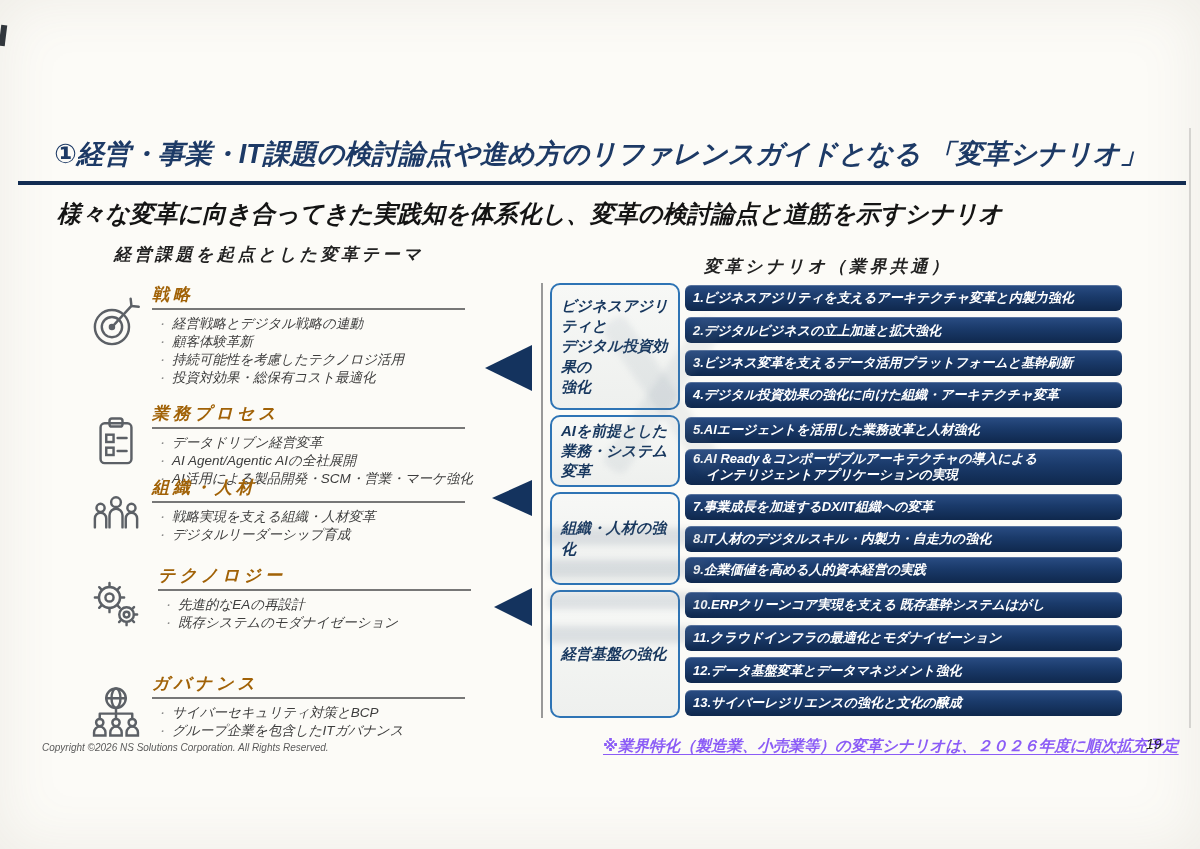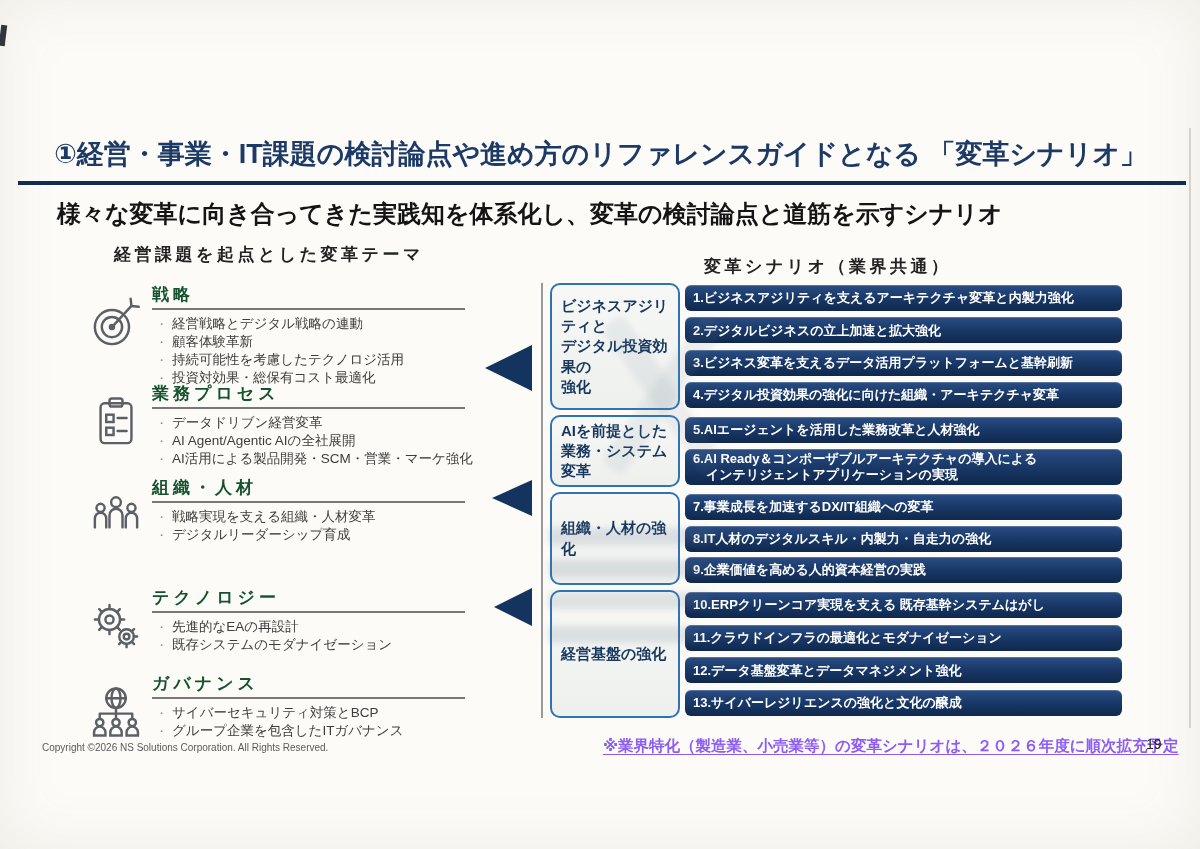--- a/index.html
+++ b/index.html
@@ -1,45 +1,46 @@
 <!DOCTYPE html>
 <html><head>
 <meta charset="utf-8">
 <style>
   html,body{margin:0;padding:0;background:#e9e7e2;}
   .slide{
     position:relative;width:1200px;height:849px;overflow:hidden;
     background:#fcfbf7;
     font-family:"Liberation Sans","DejaVu Sans",sans-serif;
     box-shadow:inset 0 0 60px rgba(120,110,90,.10);
+    font-style:italic;
   }
   
   .title{
     position:absolute;left:54px;top:136px;font-size:27px;font-weight:bold;
     color:#1d3a66;white-space:nowrap;letter-spacing:0;
   }
   .title-rule{position:absolute;left:18px;top:181px;width:1168px;height:4px;background:#122c52;}
   .subtitle{
     position:absolute;left:57px;top:198px;font-size:24px;font-weight:bold;
     color:#141414;white-space:nowrap;
   }
   .col-heading{
     position:absolute;top:243px;font-size:17px;font-weight:bold;color:#222;
     letter-spacing:3.5px;white-space:nowrap;
   }
   .col-heading.left{left:114px;}
   .col-heading.right{left:704px;margin-top:12px;}
   
   .themes-sections{position:absolute;left:88px;top:0;width:400px;height:849px;}
   .theme-section{position:absolute;left:0;display:flex;width:392px;}
-  .sec-1{top:285px;} .sec-2{top:384px;} .sec-3{top:478px;} .sec-4{top:588px;} .sec-5{top:654px;margin-top:20px;}
+  .sec-1{top:285px;} .sec-2{top:404px;} .sec-3{top:478px;} .sec-4{top:566px;gap:6px;} .sec-5{top:654px;margin-top:20px;}
   .theme-icon{flex:none;width:56px;height:58px;margin-top:10px;color:#5c6066;}
   .theme-icon svg{width:52px;height:56px;display:block;margin:0 auto;}
   .theme-body{margin-left:8px;flex:1;}
-  .theme-title{margin:0;font-size:17px;font-weight:bold;letter-spacing:4px;color:#14532d;line-height:20px;}
+  .theme-title{margin:0;font-size:17px;font-weight:bold;letter-spacing:4px;color:#a16207;line-height:20px;}
   .theme-rule{width:313px;height:1.5px;background:#777;margin:3px 0 5px 0;}
   .theme-bullets{list-style:none;margin:0;padding:0;}
   .theme-bullets li{
     position:relative;padding-left:20px;font-size:13.5px;line-height:18px;color:#3d3d3d;
   }
   .theme-bullets .marker{position:absolute;left:4px;top:0;color:#8a8a8a;font-size:11px;}
   
   .panel-vline{position:absolute;left:541px;top:283px;width:1.5px;height:435px;background:#999;}
   .scenario-groups{
     position:absolute;left:550px;top:283px;width:572px;height:435px;

